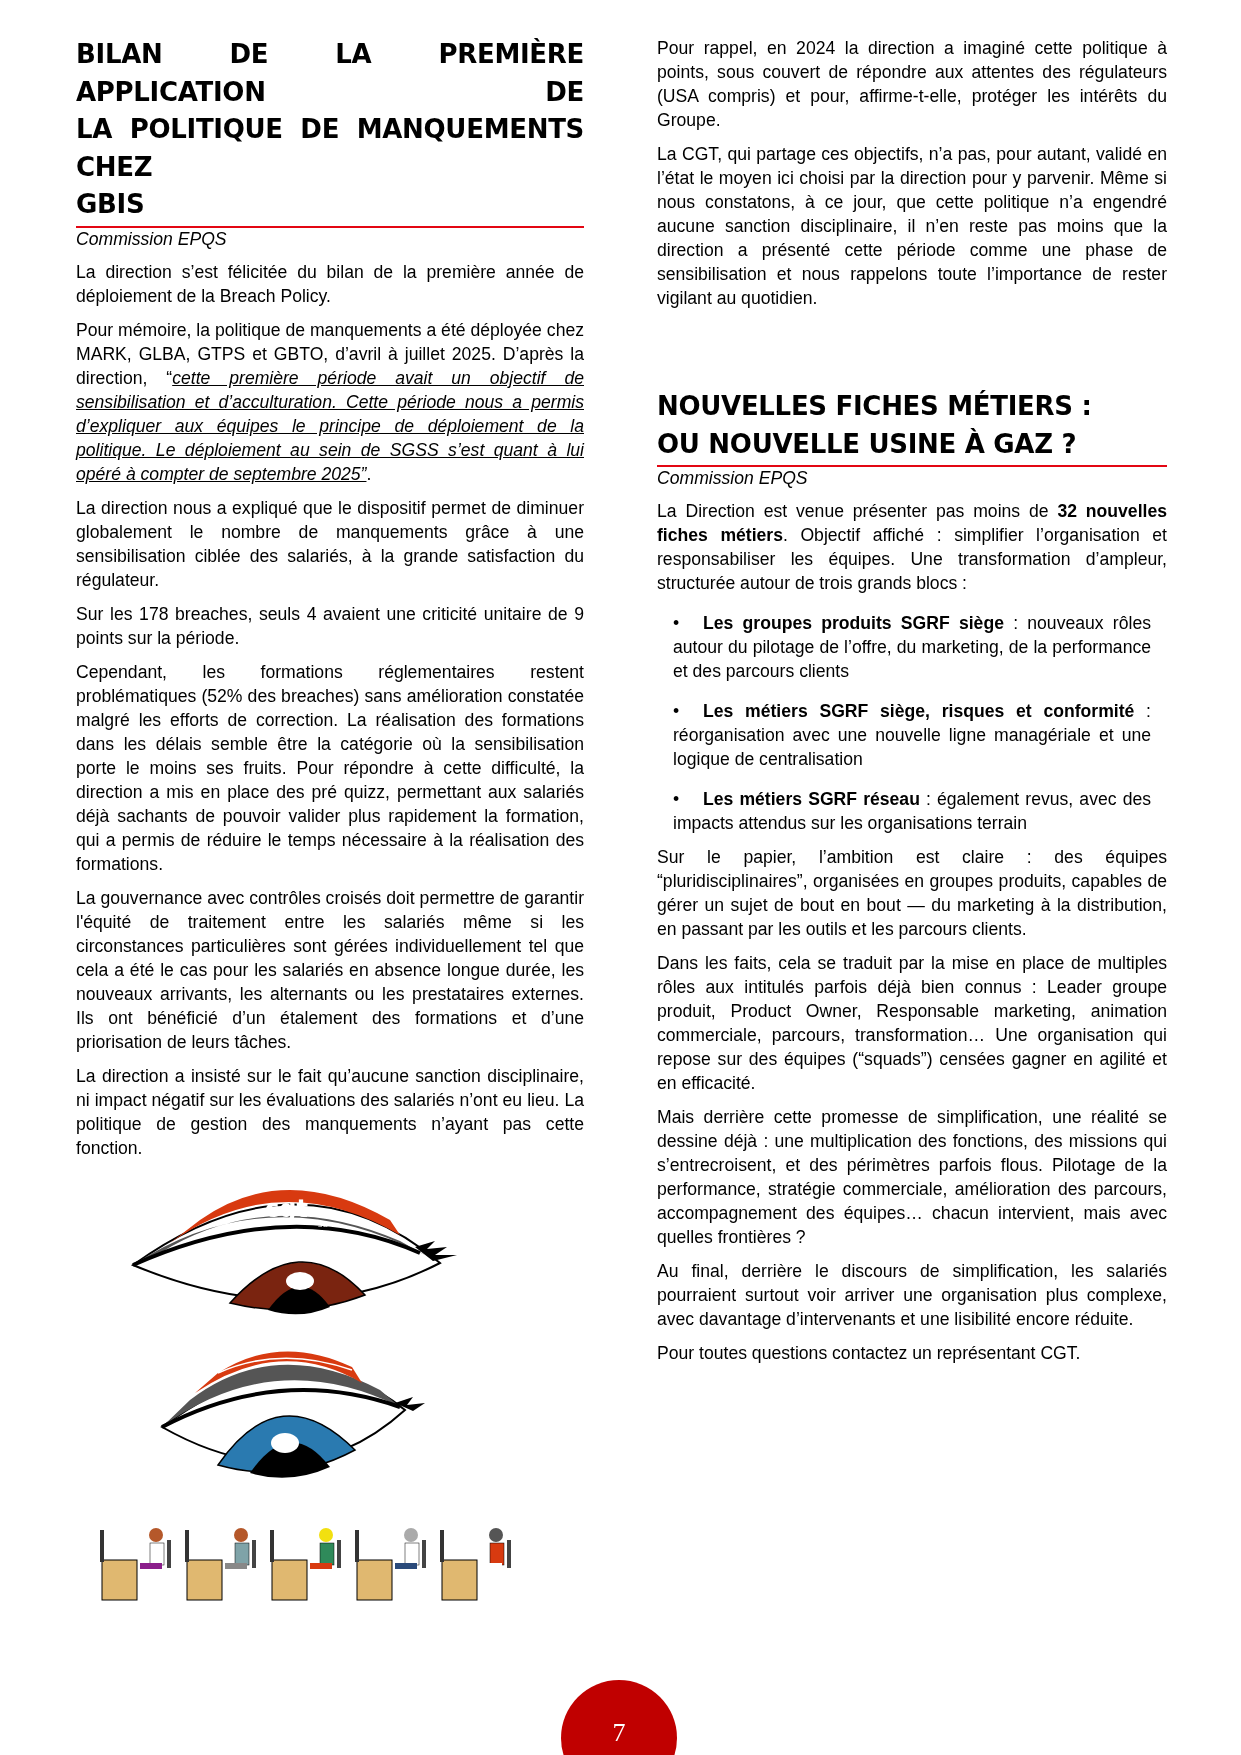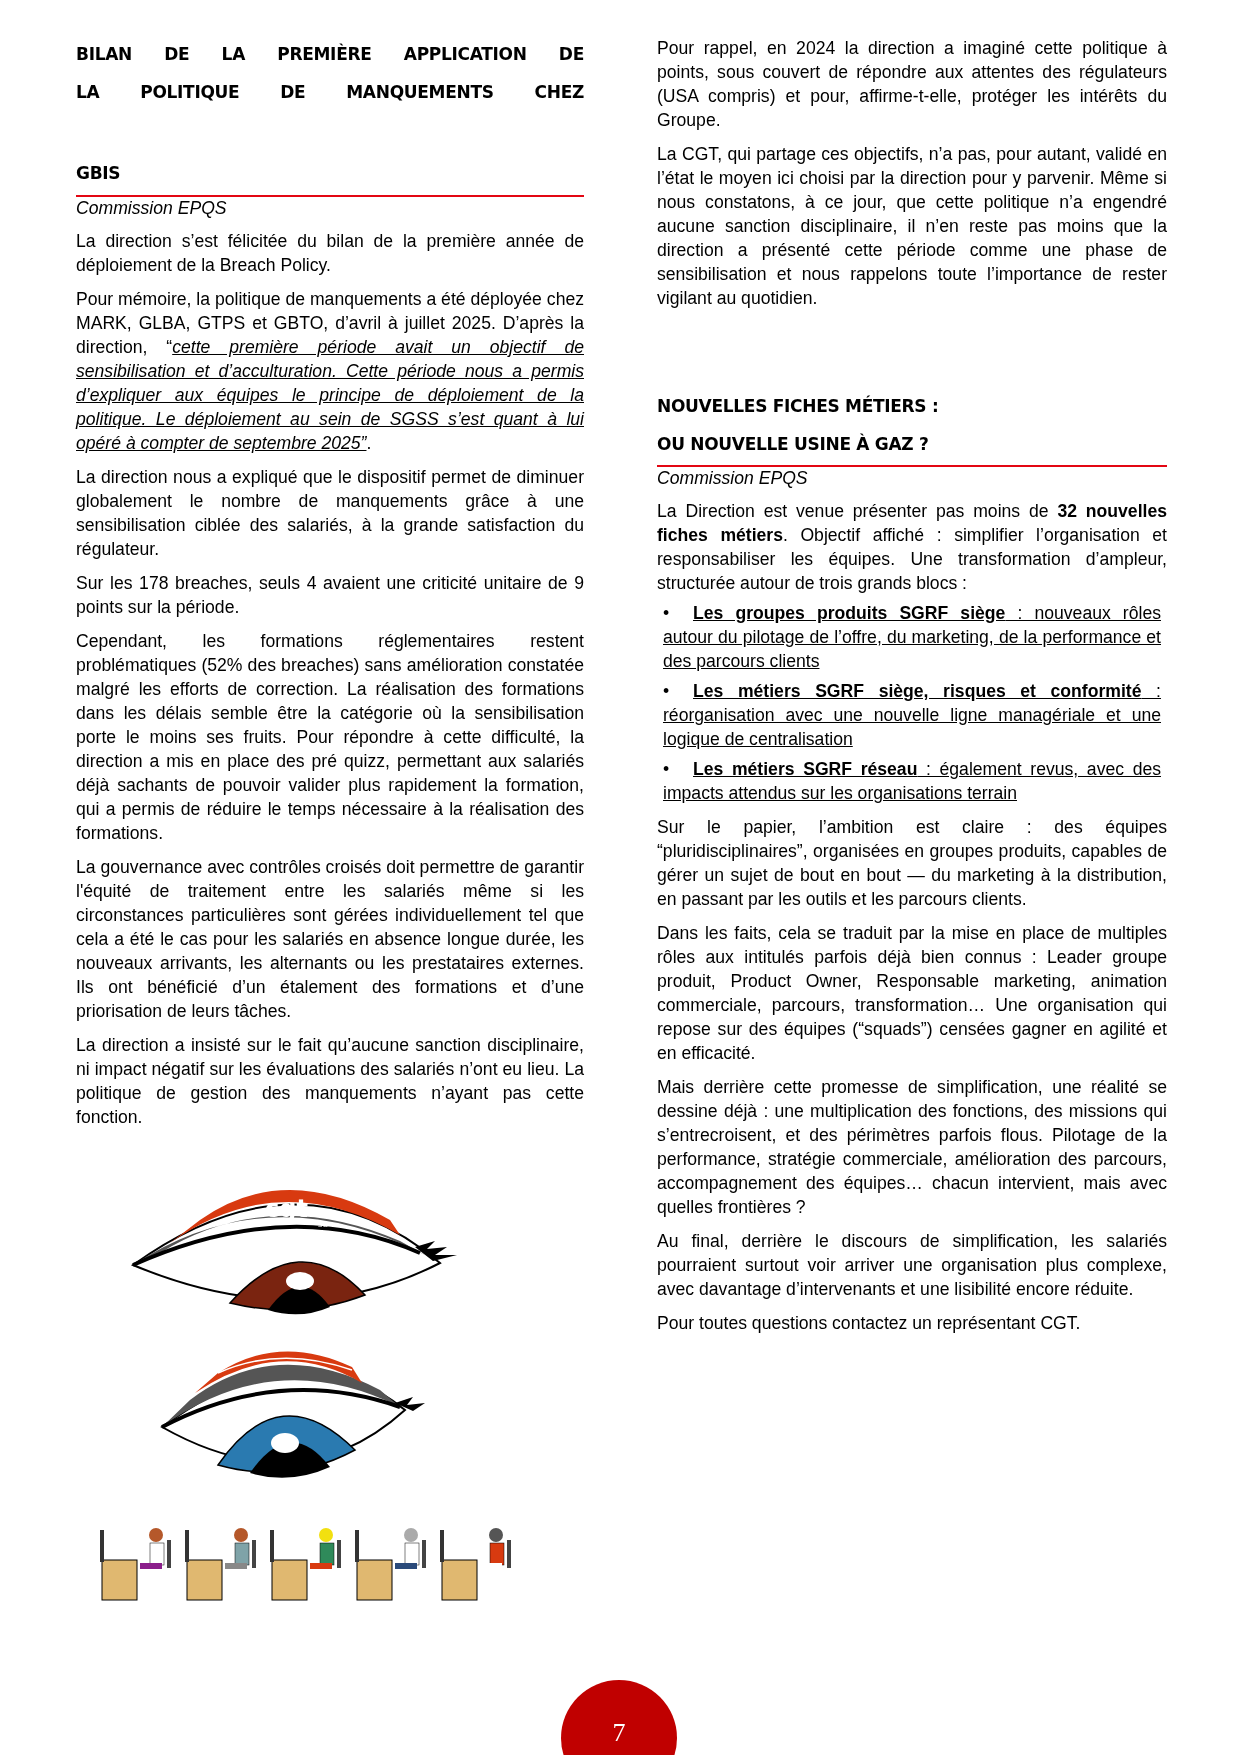--- a/index.html
+++ b/index.html
@@ -1,30 +1,30 @@
 <!DOCTYPE html>
 <html><head>
 <meta charset="utf-8">
 <style>
   html, body { margin: 0; padding: 0; background: #ffffff; }
   body { width: 1241px; height: 1755px; position: relative; overflow: hidden; color: #000; }
   .col { position: absolute; top: 36px; font-family: "Liberation Sans", sans-serif; font-size: 17.6px; line-height: 24px; }
   .col-left { left: 76px; width: 508px; }
   .col-right { left: 657px; width: 510px; }
-  .title { font-family: "DejaVu Sans", sans-serif; font-weight: bold; font-size: 17px; line-height: 37.5px; margin: 0; letter-spacing: -0.3px; text-align: justify; text-align-last: left; }
+  .title { font-family: "DejaVu Sans", sans-serif; font-weight: bold; font-size: 26px; line-height: 37.5px; margin: 0; letter-spacing: -0.3px; text-align: justify; text-align-last: left; }
   .title.left .ln { display: block; text-align: justify; text-align-last: justify; }
-  .title.left .ln.last { text-align-last: left; margin-top: 44px; }
+  .title.left .ln.last { text-align-last: left; }
   .title.right .ln { display: block; }
   .rule { height: 2px; background: #e30613; margin-top: 2px; }
   .byline { font-style: italic; margin: 0 0 10px 0; line-height: 22px; }
   p { margin: 0 0 10px 0; text-align: justify; }
   p .it { font-style: italic; text-decoration: underline; }
   p .b { font-weight: bold; }
   p.bold { font-weight: normal; }
-  .bullet { margin: 6px; text-align: justify; text-decoration: underline; }
+  .bullet { margin: 16px; text-align: justify; }
   .bullet .dot { display: inline-block; width: 30px; }
   .bullet.last { margin-bottom: 10px; }
   .spacer-title { height: 68px; }
   .illus { position: absolute; left: 100px; top: 1185px; width: 440px; height: 430px; }
   .page-num { position: absolute; left: 561px; top: 1680px; width: 116px; height: 116px; border-radius: 50%; background: #c00000; color: #fff; font-family: "Liberation Serif", serif; font-size: 26px; text-align: center; line-height: 1; }
   .page-num span { position: absolute; left: 0; right: 0; top: 40px; }
 </style>
 </head>
 <body>
 

